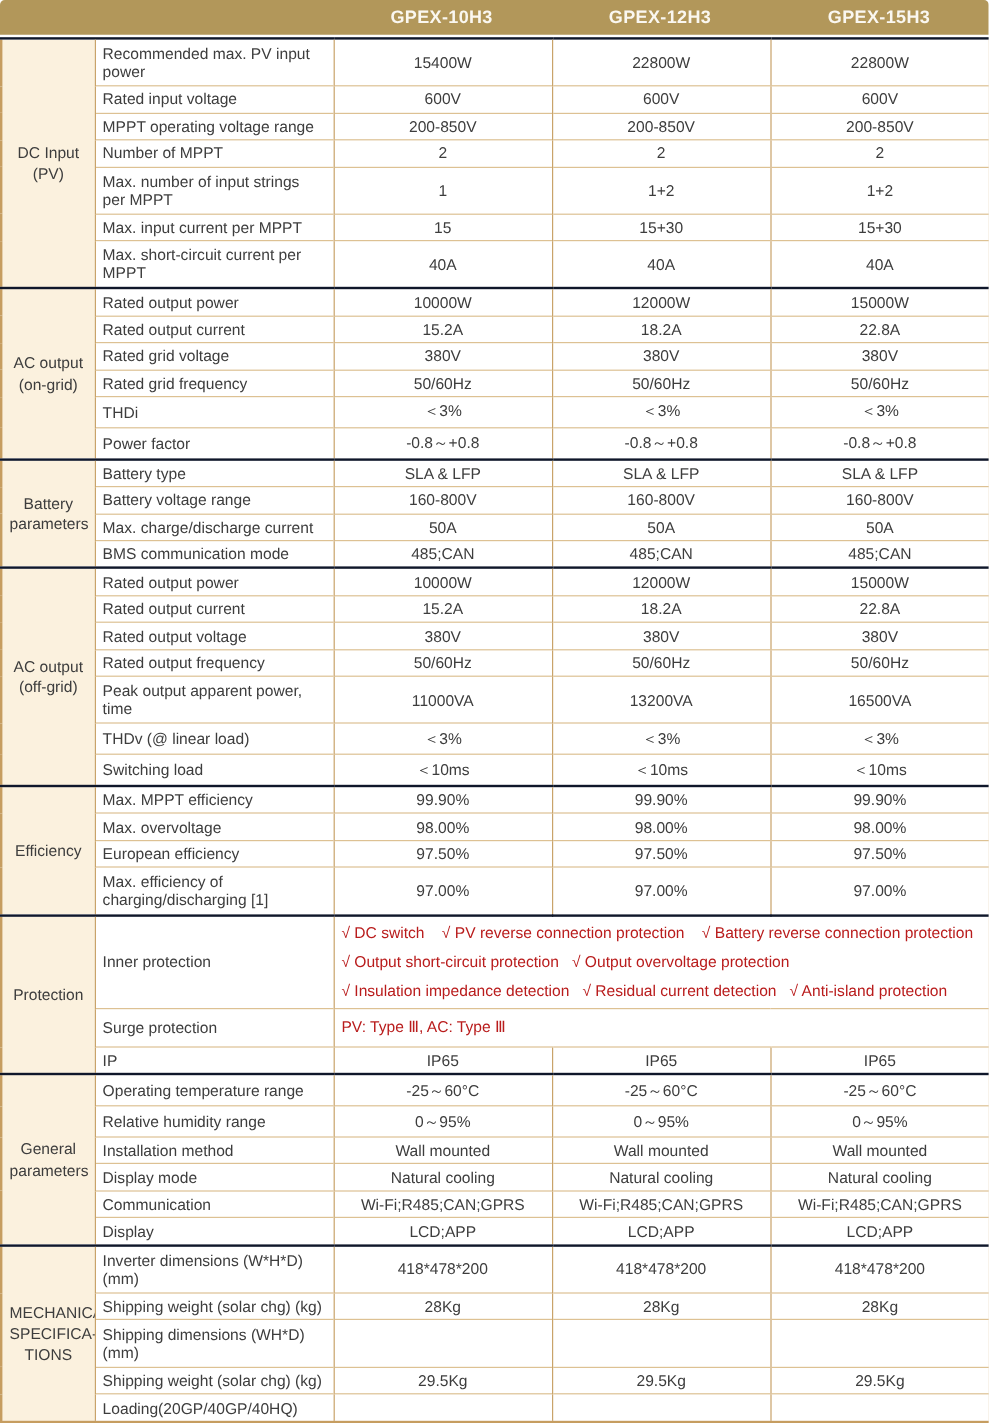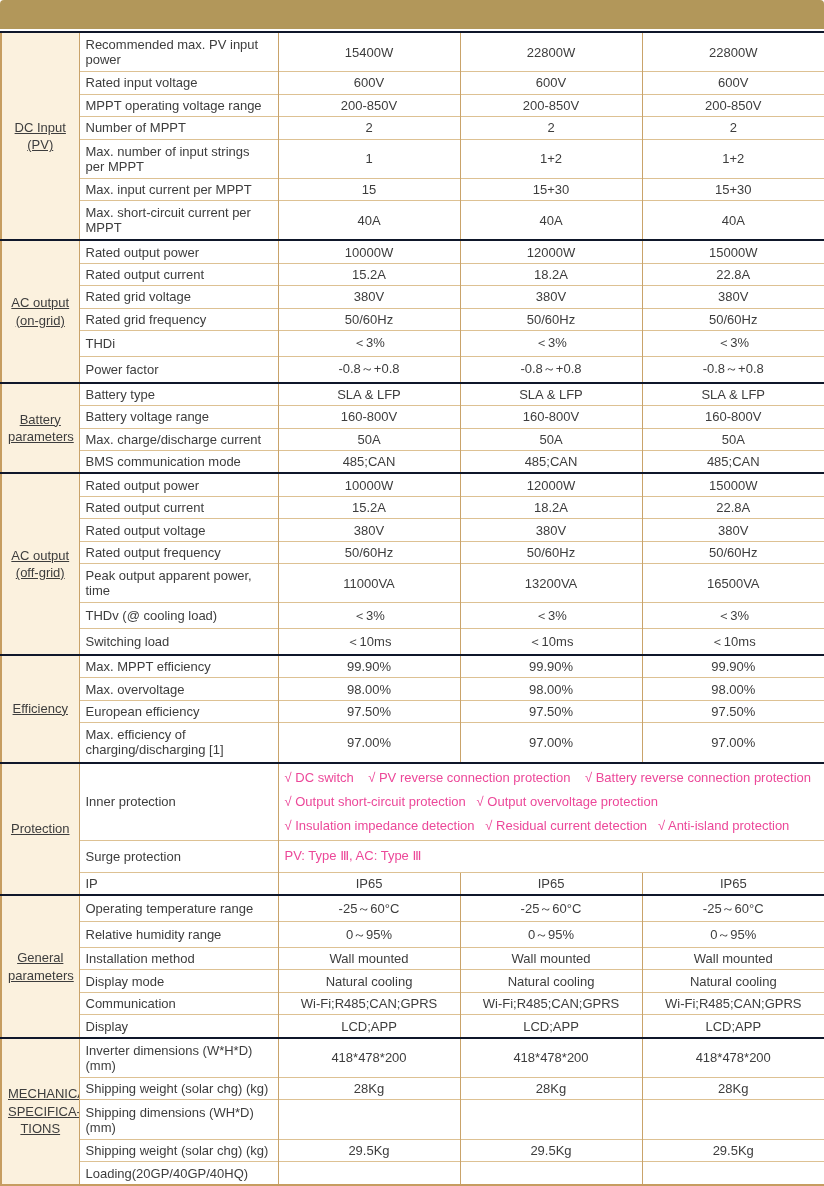--- a/index.html
+++ b/index.html
@@ -55,51 +55,53 @@
   }
   tr.section-start td { border-top: 2px solid #0f172a; }
   td.cat-cell {
     background: #fbf1de;
     text-align: center;
     color: #4a4238;
     font-size: 14px;
     line-height: 1.35;
     border-left: none;
     padding: 2px 4px;
-    text-decoration: underline;
   }
   td.param-cell {
     text-align: left;
     padding-left: 10px;
     background: #ffffff;
   }
   td.value-cell {
     text-align: center;
     background: #ffffff;
   }
   td.span-cell {
     text-align: left;
     padding-left: 18px;
     background: #ffffff;
   }
   .span-line {
     white-space: pre;
     line-height: 24px;
     font-size: 13px;
-    color: #ec4899;
+    color: #b91c1c;
   }
   tr.tall-row { height: 77px; }
 </style>
 </head>
 <body>
 
 <div id="page">
 
   <div class="header-band">
     <div class="header-spacer"></div>
+    <div class="model-cell">GPEX-10H3</div>
+    <div class="model-cell">GPEX-12H3</div>
+    <div class="model-cell">GPEX-15H3</div>
   </div>
 
   <table class="spec">
     <colgroup>
       <col style="width:78px">
       <col style="width:199px">
       <col style="width:182px">
       <col style="width:182px">
       <col style="width:183px">
     </colgroup>
@@ -234,21 +236,21 @@
           <td class="value-cell">50/60Hz</td>
           <td class="value-cell">50/60Hz</td>
         </tr>
         <tr>
           <td class="param-cell">Peak output apparent power, time</td>
           <td class="value-cell">11000VA</td>
           <td class="value-cell">13200VA</td>
           <td class="value-cell">16500VA</td>
         </tr>
         <tr>
-          <td class="param-cell">THDv (@ cooling load)</td>
+          <td class="param-cell">THDv (@ linear load)</td>
           <td class="value-cell">＜3%</td>
           <td class="value-cell">＜3%</td>
           <td class="value-cell">＜3%</td>
         </tr>
         <tr>
           <td class="param-cell">Switching load</td>
           <td class="value-cell">＜10ms</td>
           <td class="value-cell">＜10ms</td>
           <td class="value-cell">＜10ms</td>
         </tr>

